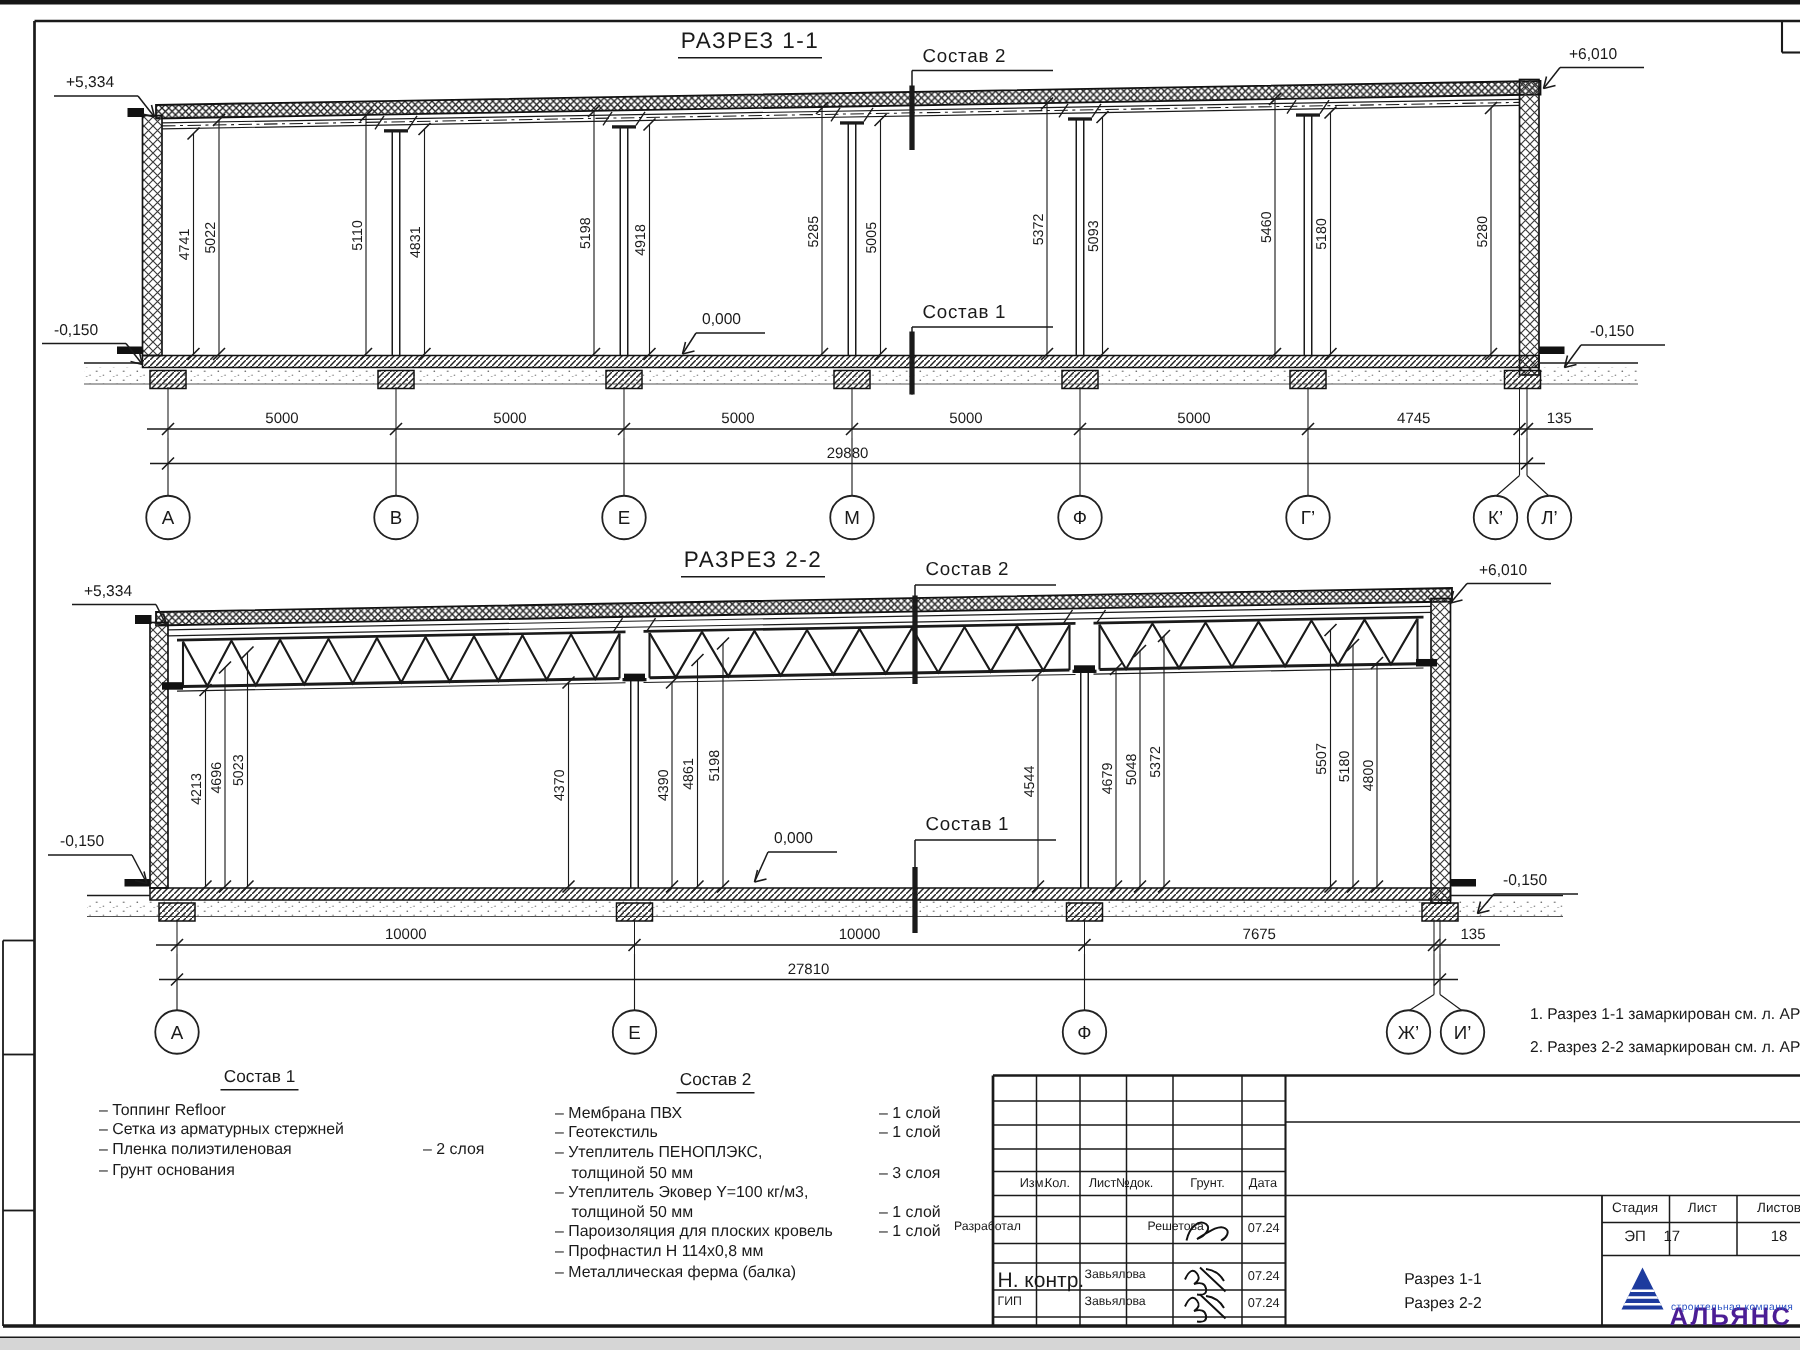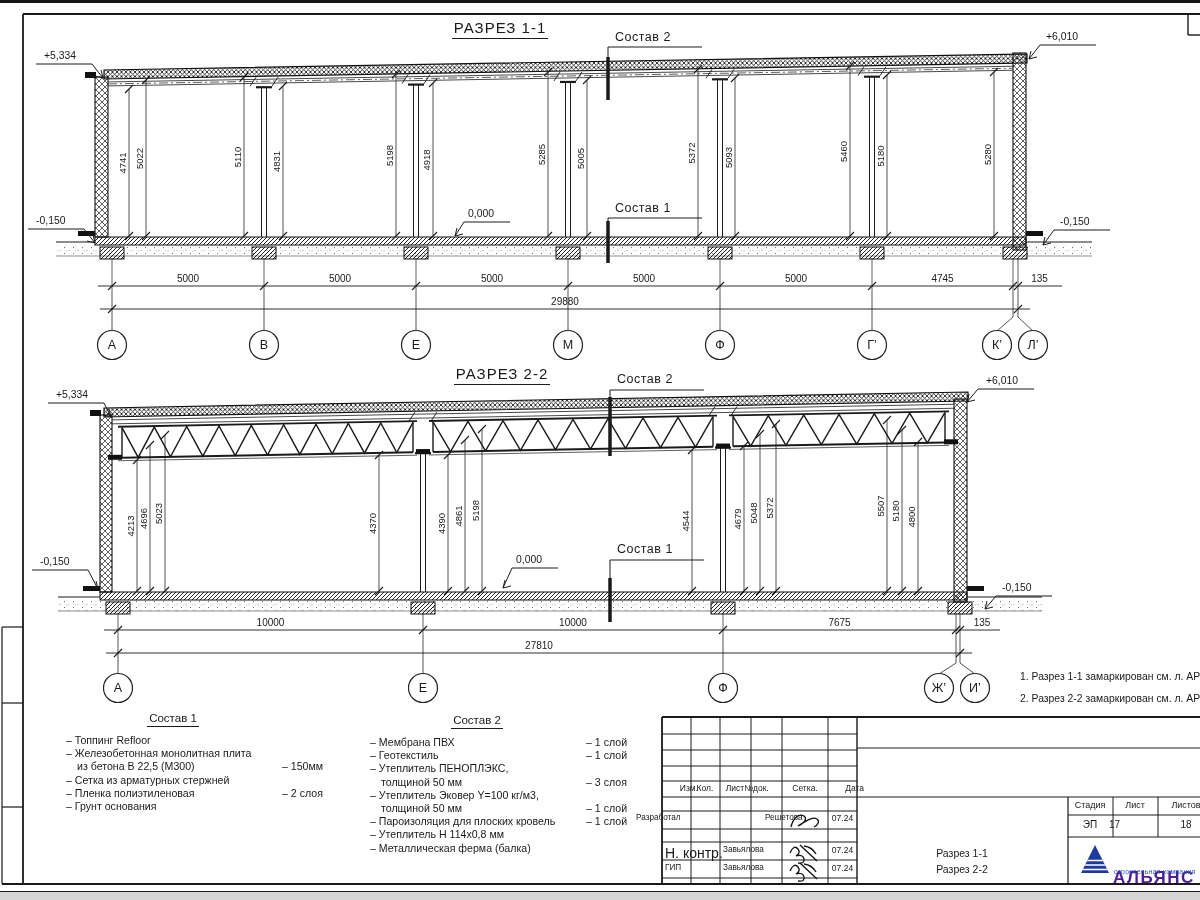--- a/index.html
+++ b/index.html
@@ -454,24 +454,20 @@
   <div class="lbl note-line" style="left:1020px;top:671px">1. Разрез 1-1 замаркирован см. л. АР-19</div>
   <div class="lbl note-line" style="left:1020px;top:693px">2. Разрез 2-2 замаркирован см. л. АР-</div>
 
   <div class="sostav" id="sostav1" style="left:36px;top:712px">
     <span class="s-title"><span>Состав 1</span></span>
     <div class="items">
         <div>
           <div class="line">– Топпинг Refloor</div>
         </div>
         <div>
-          <div class="line">– Железобетонная  монолитная плита</div>
-          <div class="line cont">из бетона В 22,5 (М300)<span class="val">–  150мм</span></div>
-        </div>
-        <div>
           <div class="line">– Сетка из арматурных стержней</div>
         </div>
         <div>
           <div class="line">– Пленка полиэтиленовая<span class="val">–   2 слоя</span></div>
         </div>
         <div>
           <div class="line">– Грунт основания</div>
         </div>
       </div>
   </div>
@@ -489,21 +485,21 @@
           <div class="line cont">толщиной 50 мм<span class="val">– 3 слоя</span></div>
         </div>
         <div>
           <div class="line">– Утеплитель Эковер Y=100 кг/м3,</div>
           <div class="line cont">толщиной 50 мм<span class="val">– 1 слой</span></div>
         </div>
         <div>
           <div class="line">– Пароизоляция для плоских кровель<span class="val">– 1 слой</span></div>
         </div>
         <div>
-          <div class="line">– Утеплитель Н 114х0,8 мм</div>
+          <div class="line">– Профнастил Н 114х0,8 мм</div>
         </div>
         <div>
           <div class="line">– Металлическая ферма (балка)</div>
         </div>
       </div>
   </div>
 
   <div class="tb-txt" style="left:882px;top:847px;width:160px;text-align:center;font-size:10.5px">Разрез 1-1</div>
   <div class="tb-txt" style="left:882px;top:863px;width:160px;text-align:center;font-size:10.5px">Разрез 2-2</div>
 
@@ -525,22 +521,22 @@
     <div class="lbl elev-lbl" style="left: 1060px; top: 216px;">-0,150</div>
     <div class="lbl elev-lbl" style="left: 56px; top: 389px;">+5,334</div>
     <div class="lbl elev-lbl" style="left: 40px; top: 556px;">-0,150</div>
     <div class="lbl elev-lbl" style="left: 516px; top: 554px;">0,000</div>
     <div class="lbl elev-lbl" style="left: 986px; top: 375px;">+6,010</div>
     <div class="lbl elev-lbl" style="left: 1002px; top: 582px;">-0,150</div>
     <div class="tb-txt" style="left: 654px; top: 783px; width: 44px; text-align: right; font-size: 8.5px;">Изм.</div>
     <div class="tb-txt" style="left: 683px; top: 783px; width: 44px; text-align: center; font-size: 8.5px;">Кол.</div>
     <div class="tb-txt" style="left: 713px; top: 783px; width: 44px; text-align: center; font-size: 8.5px;">Лист</div>
     <div class="tb-txt" style="left: 744px; top: 783px; width: 44px; font-size: 8.5px;">№док.</div>
-    <div class="tb-txt" style="left: 783px; top: 783px; width: 44px; text-align: center; font-size: 8.5px;">Сетка.</div>
-    <div class="tb-txt" style="left: 820px; top: 783px; width: 44px; text-align: right; font-size: 8.5px;">Дата</div>
+    <div class="tb-txt" style="left: 783px; top: 783px; width: 44px; text-align: center; font-size: 8.5px;">Грунт.</div>
+    <div class="tb-txt" style="left: 820px; top: 783px; width: 44px; text-align: center; font-size: 8.5px;">Дата</div>
     <div class="tb-txt" style="left: 636px; top: 813px; font-size: 8.2px;">Разработал</div>
     <div class="tb-txt" style="left: 723px; top: 813px; font-size: 8.2px; margin-left: 42px;">Решетова</div>
     <div class="tb-txt" style="left: 828px; top: 813px; width: 29px; text-align: center; font-size: 8.5px;">07.24</div>
     <div class="tb-txt" style="left: 665px; top: 845px; font-size: 14px;">Н. контр.</div>
     <div class="tb-txt" style="left: 723px; top: 845px; font-size: 8.2px;">Завьялова</div>
     <div class="tb-txt" style="left: 828px; top: 845px; width: 29px; text-align: center; font-size: 8.5px;">07.24</div>
     <div class="tb-txt" style="left: 665px; top: 863px; font-size: 8.2px;">ГИП</div>
     <div class="tb-txt" style="left: 723px; top: 863px; font-size: 8.2px;">Завьялова</div>
     <div class="tb-txt" style="left: 828px; top: 863px; width: 29px; text-align: center; font-size: 8.5px;">07.24</div>
     <div class="tb-txt" style="left: 1064px; top: 800px; width: 52px; text-align: center; font-size: 9px;">Стадия</div>

